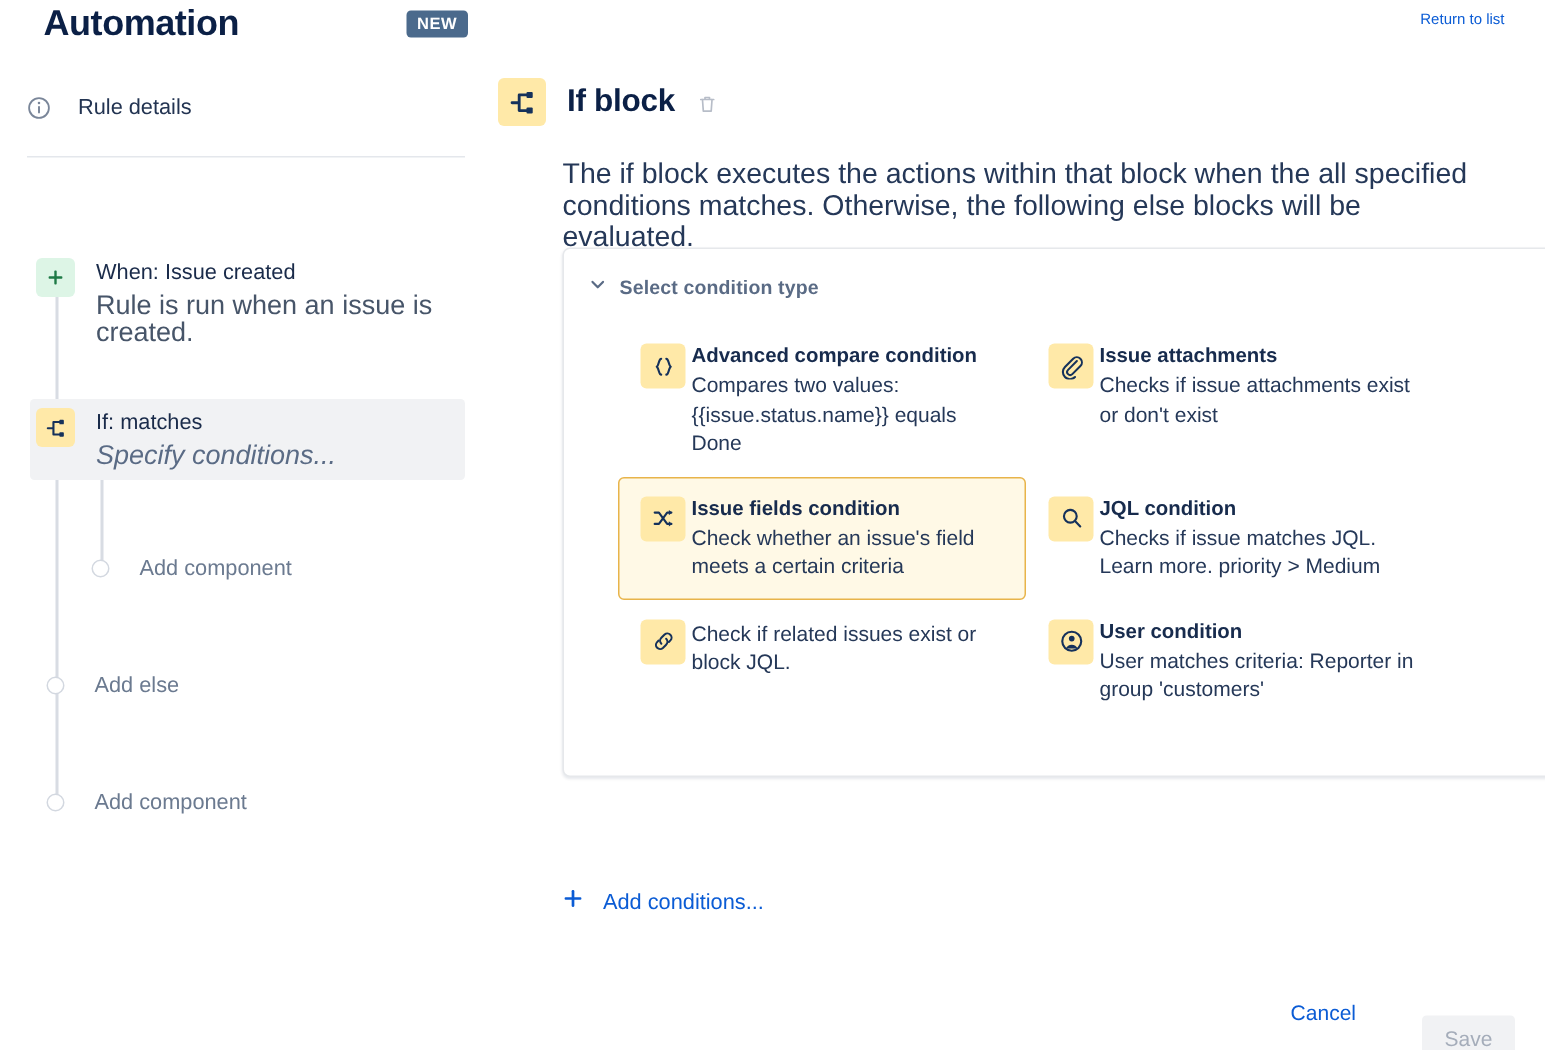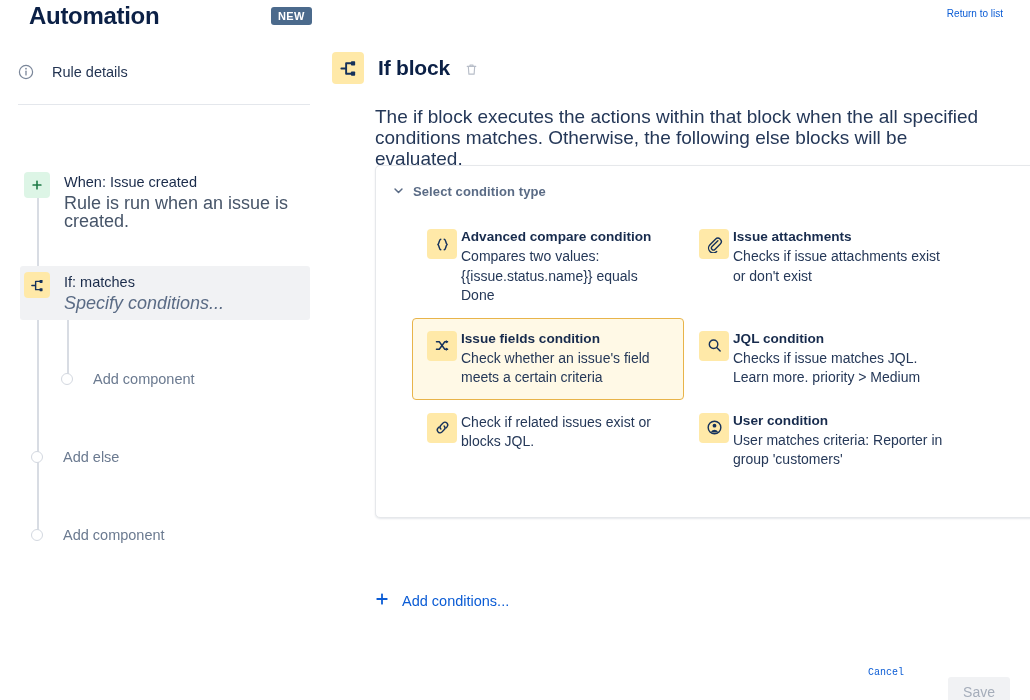--- a/index.html
+++ b/index.html
@@ -150,22 +150,22 @@
     display: flex; align-items: center; gap: 13px; cursor: pointer;
   }
   .add-conditions .ac-label { font-size: 14.5px; color: #0B5CD5; }
   .plus-icon { display: block; }
 
   .footer {
     position: absolute; left: 0; top: 612px; width: 710px; height: 44px;
   }
   .cancel-btn {
     position: absolute; right: 120px; top: 11px;
-    font-size: 10px; color: #0B5CD5; background: none; border: none;
-    cursor: pointer; font-family: Liberation Mono, monospace; padding: 4px 6px;
+    font-size: 14px; color: #0B5CD5; background: none; border: none;
+    cursor: pointer; font-family: Liberation Sans, sans-serif; padding: 4px 6px;
   }
   .save-btn {
     position: absolute; right: 20px; top: 5px;
     font-size: 14px; color: #A5ADBA; background: #F1F2F4;
     border: none; border-radius: 3px; padding: 7px 15px;
     cursor: default; font-family: inherit; margin-top: 20px;
   }
 </style>
 </head>
 <body>
@@ -323,21 +323,21 @@
         </div>
 
         <div class="card row-g3">
           <span class="card-tile">
             <svg width="17" height="17" viewBox="0 0 18 18">
               <path d="M7.3 10.7 a2.9 2.9 0 0 1 0 -4.1 L9.6 4.3 a2.9 2.9 0 0 1 4.1 4.1 L12.6 9.5" fill="none" stroke="#15315B" stroke-width="1.45" stroke-linecap="round"></path>
               <path d="M10.7 7.3 a2.9 2.9 0 0 1 0 4.1 L8.4 13.7 a2.9 2.9 0 0 1 -4.1 -4.1 L5.4 8.5" fill="none" stroke="#15315B" stroke-width="1.45" stroke-linecap="round"></path>
             </svg>
           </span>
           <span class="card-body">
-            <span class="card-desc" style="display:block">Check if related issues exist or blocks JQL.</span>
+            <span class="card-desc" style="display:block">Check if related issues exist or block JQL.</span>
           </span>
         </div>
 
         <div class="card row-g3">
           <span class="card-tile">
             <svg width="17" height="17" viewBox="0 0 18 18">
               <circle cx="9" cy="9" r="6.7" fill="none" stroke="#15315B" stroke-width="1.5"></circle>
               <circle cx="9" cy="7.1" r="2" fill="#15315B"></circle>
               <path d="M4.9 14.2 a4.4 4.4 0 0 1 8.2 0" fill="#15315B"></path>
             </svg>

